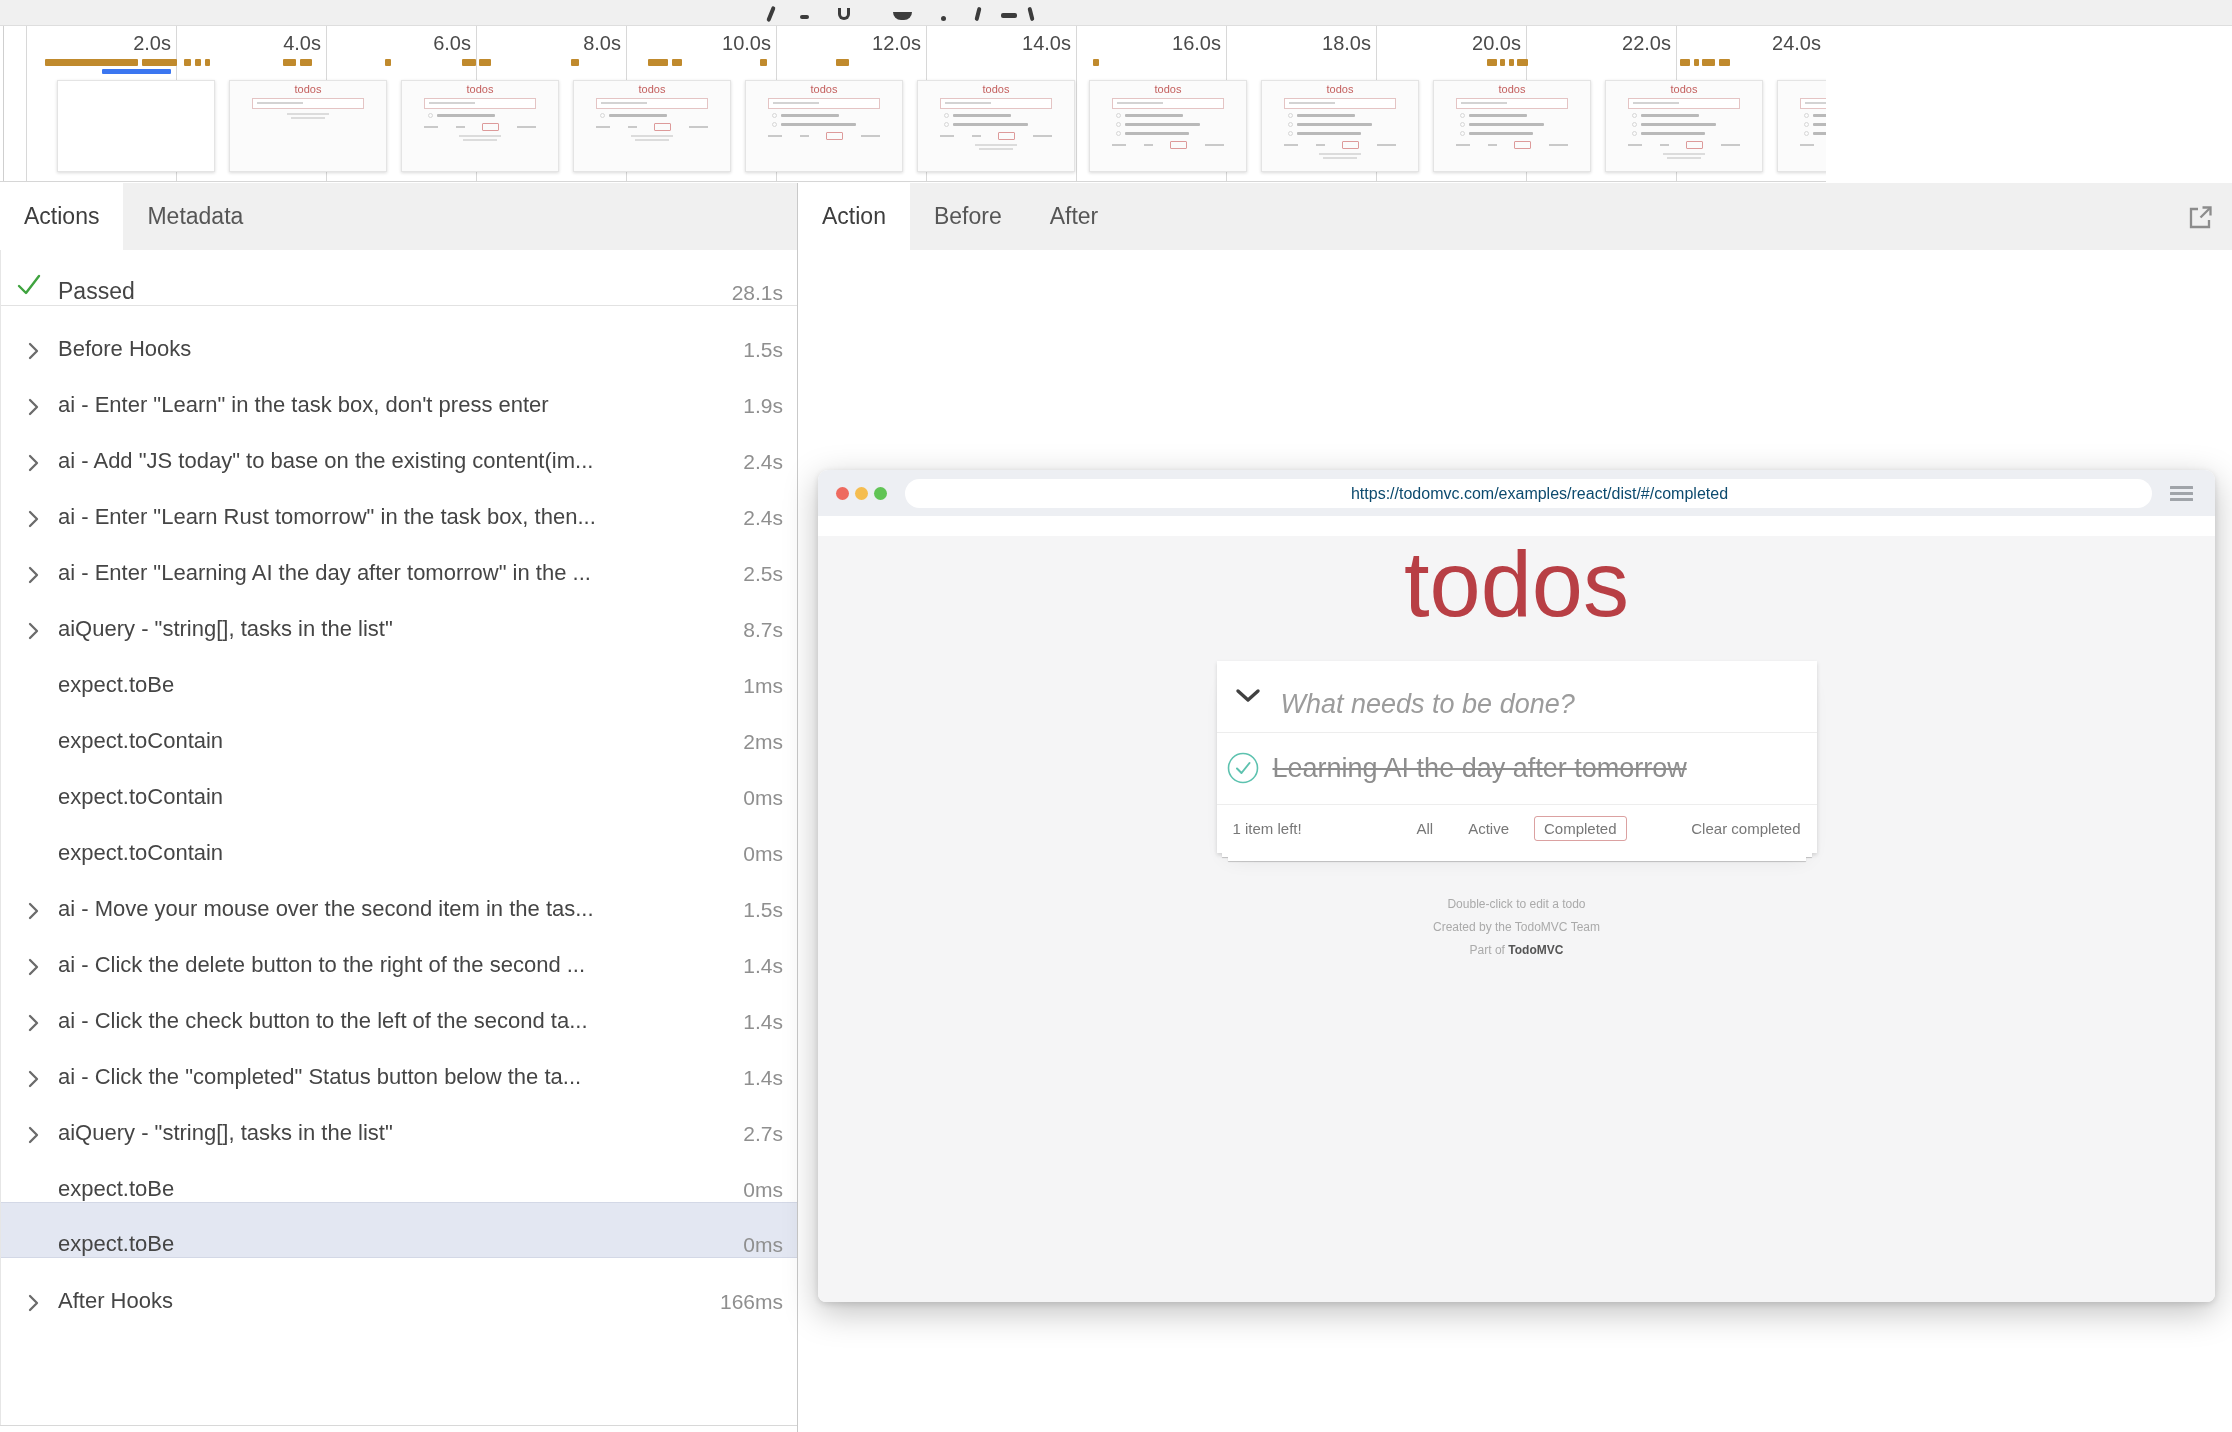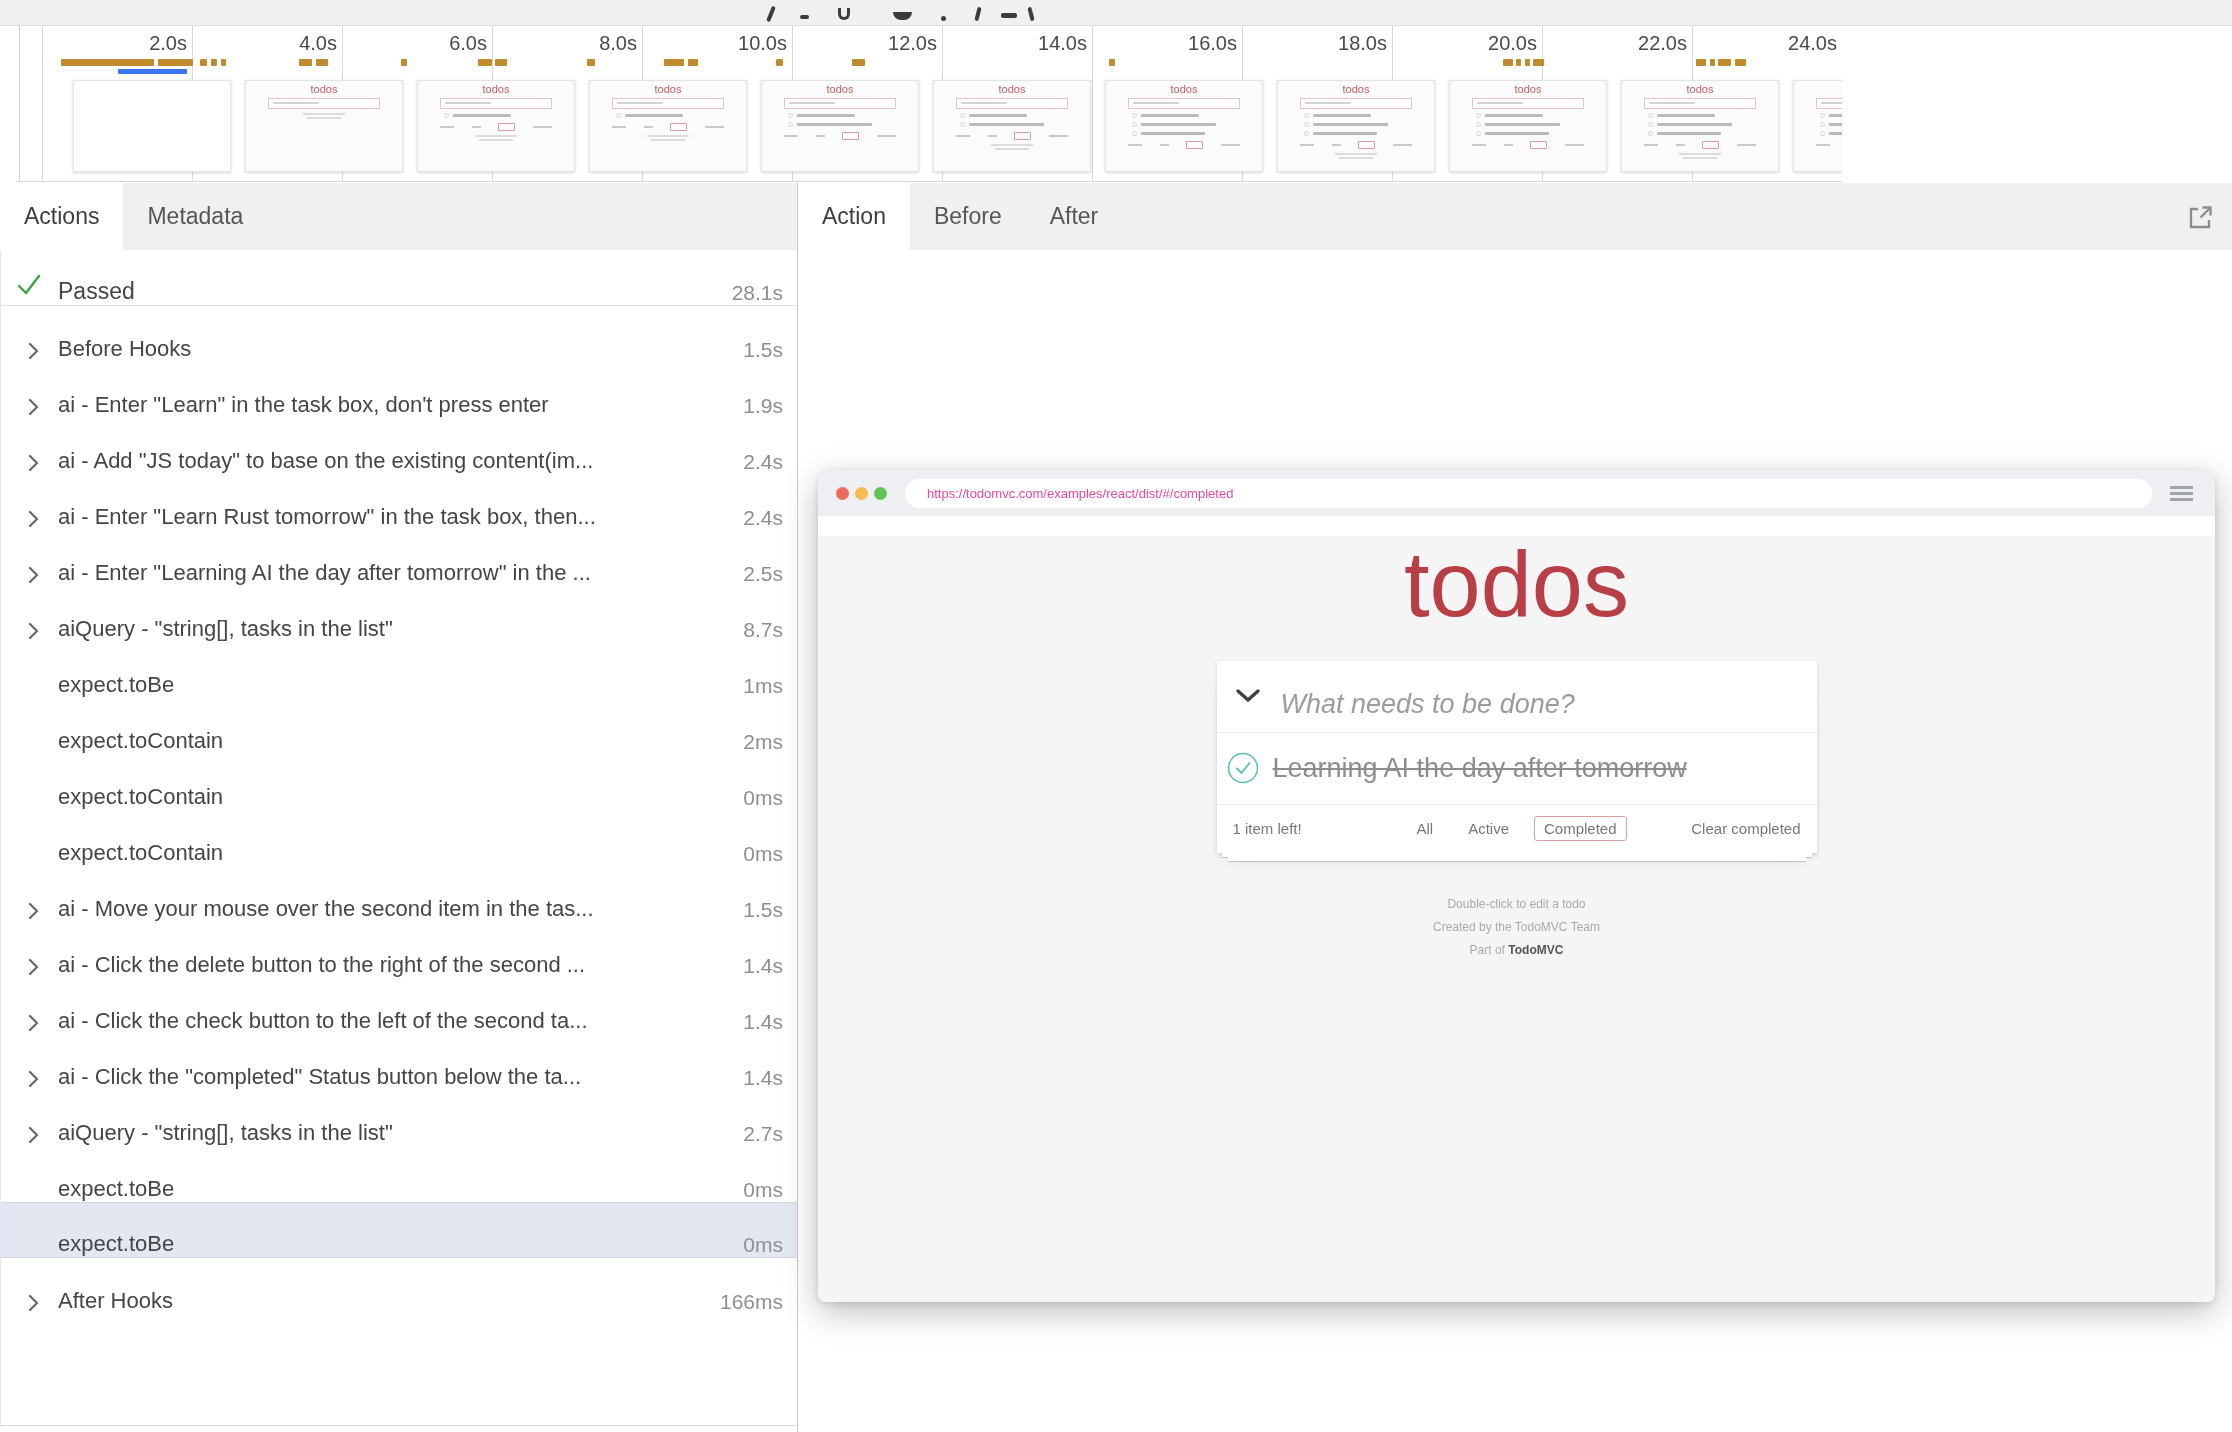--- a/index.html
+++ b/index.html
@@ -5,21 +5,21 @@
   * { box-sizing: border-box; margin:0; padding:0; }
   html,body { width:2232px; height:1432px; overflow:hidden; }
   body { font-family:"Liberation Sans", sans-serif; background:#fff; position:relative; }
 
   
   .top-header { position:absolute; left:0; top:0; width:2232px; height:26px;
     background:#f0f0f0; border-bottom:1px solid #dedede; overflow:hidden; }
   .tmark { position:absolute; background:#3c3c3c; border-radius:2px; }
 
   
-  .timeline { position:absolute; left:16px; top:26px; width:1826px; height:156px;
+  .timeline { position:absolute; left:0; top:26px; width:1826px; height:156px;
     background:#fff; border-bottom:1px solid #d6d6d6; overflow:hidden; }
   .tl-grid { position:absolute; top:0; bottom:0; width:1px; background:#d8d8d8; }
   .tl-edge { position:absolute; top:0; bottom:0; width:1px; background:#cfcfcf; }
   .tl-label { position:absolute; top:6px; width:145px; text-align:right;
     font-size:20px; color:#4a4a4a; }
   .tick { position:absolute; top:33px; height:7px; border-radius:1px; }
   .progress { position:absolute; height:5px; border-radius:1px; }
   .thumb { position:absolute; top:54px; width:158px; height:92px; background:#fbfbfb;
     border:1px solid #e4e4e4; box-shadow:0 1px 3px rgba(0,0,0,.15); overflow:hidden; }
   .thumb.blank { background:#fff; }
@@ -66,22 +66,22 @@
 
   
   .right-content { position:absolute; left:798px; top:250px; width:1434px; height:1182px; background:#fff; }
   .browser-window { position:absolute; left:20px; top:220px; width:1397px; height:832px;
     border-radius:10px 10px 8px 8px; overflow:hidden;
     box-shadow:0 10px 34px rgba(0,0,0,.25), 0 2px 6px rgba(0,0,0,.12); }
   .chrome { height:46px; background:#edeff3; display:flex; align-items:center; padding:0 18px; }
   .lights { display:flex; gap:6px; flex:none; }
   .light { width:13px; height:13px; border-radius:50%; }
   .urlbar { flex:1; margin-left:18px; margin-right:18px; height:29px; border-radius:15px;
-    background:#fff; line-height:29px; padding-left:22px; font-size:13px; color:#ec4899;
-    white-space:nowrap; overflow:hidden; }
+    background:#fff; line-height:29px; padding-left:22px; font-size:16px; color:#0c4a6e;
+    white-space:nowrap; overflow:hidden;text-align:center; }
   .hamburger { flex:none; width:23px; margin-right:4px; }
   .hamburger i { display:block; height:3px; background:#a0a4a9; margin-bottom:3px; border-radius:0.5px; }
   .hamburger i:last-child { margin-bottom:0; }
   .page { height:786px; background:#f5f5f6; position:relative; }
 
   
   .todo-title { margin-top:20px; text-align:center; font-size:92px; font-weight:200;
     color:#b83f45; line-height:1.05; }
   .todo-card { width:600px; margin:28px auto 0; background:#fff;
     box-shadow:0 2px 4px rgba(0,0,0,.14), 0 14px 22px -12px rgba(0,0,0,.12); }

